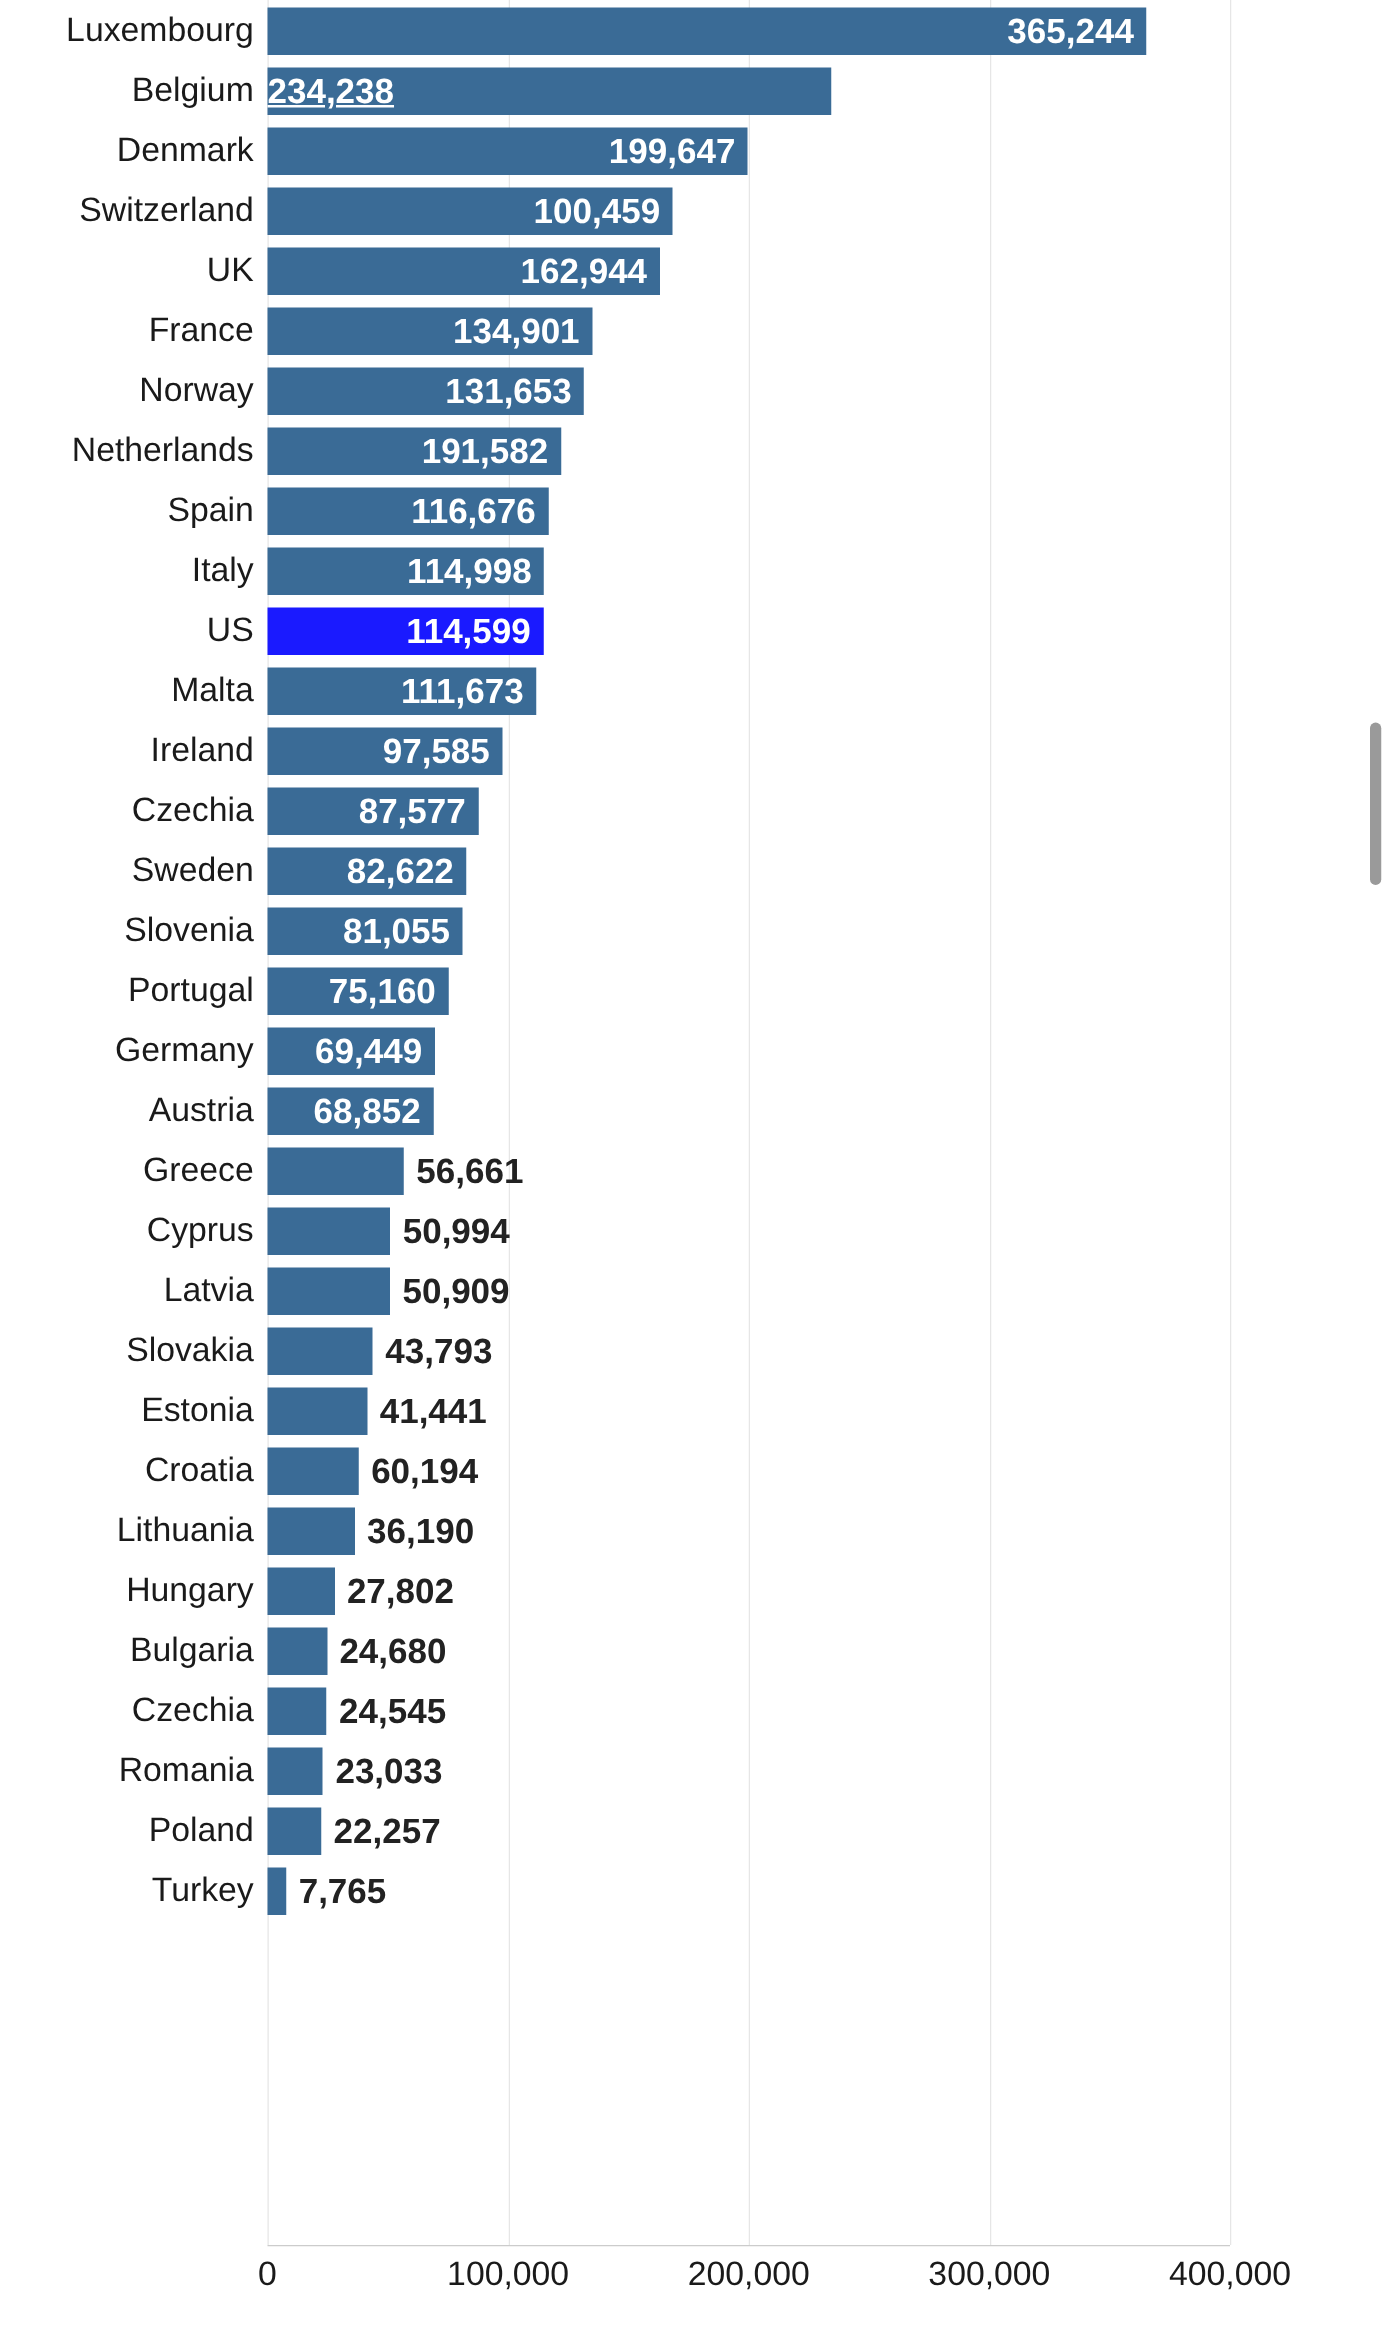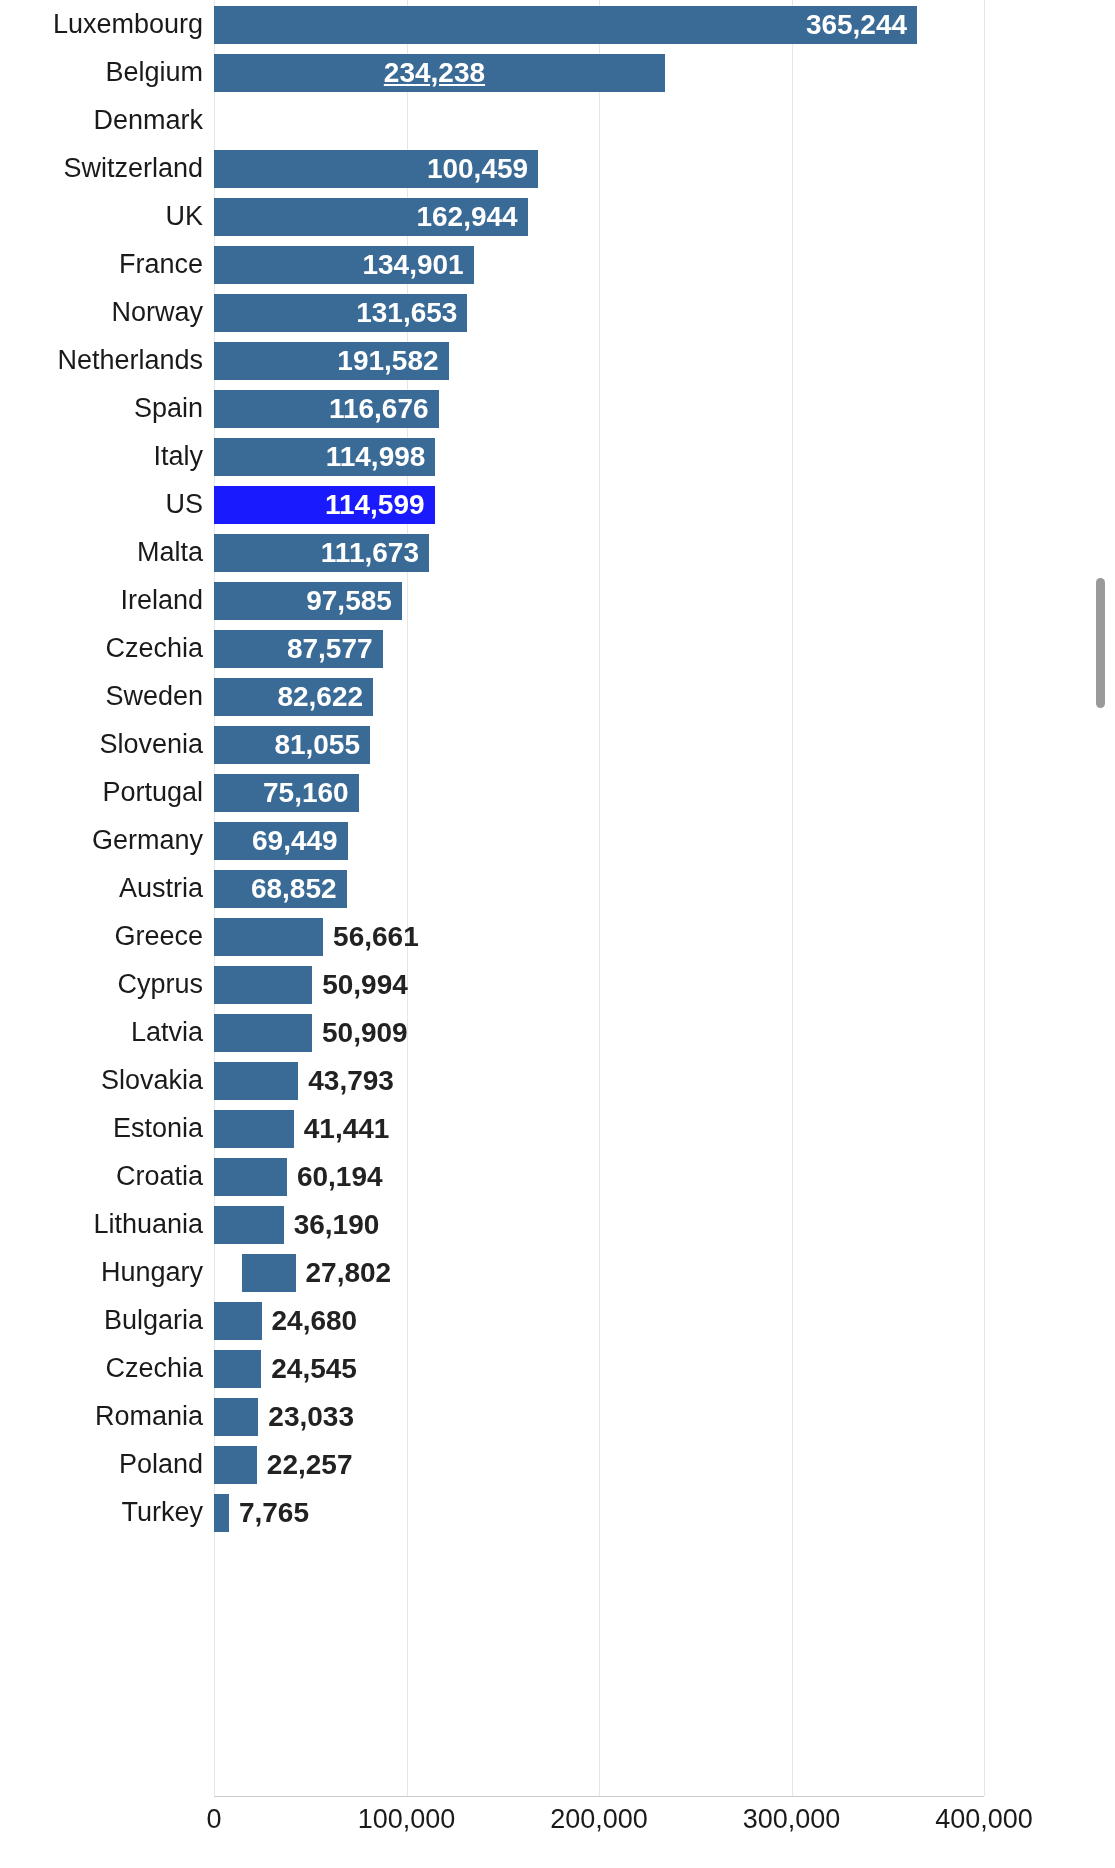--- a/index.html
+++ b/index.html
@@ -154,21 +154,25 @@
         <div class="gridline" style="left: 577.5px;"></div>
         <div class="gridline" style="left: 770px;"></div>
       </div>
     <div class="rows" id="rows">
         <div class="row" style="top: 0px;">
           <div class="bar" style="width: 703.095px;"></div>
           <div class="bar-value inside" style="left: 0px; width: 693.095px; text-align: right;">365,244</div>
         </div>
         <div class="row" style="top: 48px;">
           <div class="bar" style="width: 450.908px;"></div>
-          <div class="bar-value inside" style="left: 0px; width: 440.908px; text-align: center; text-decoration: underline;">234,238</div>
+          <div class="bar-value inside" style="left: 0px; width: 440.908px; text-align: left; text-decoration: underline;">234,238</div>
+        </div>
+        <div class="row" style="top: 96px;">
+          <div class="bar" style="width: 384.32px;"></div>
+          <div class="bar-value inside" style="left: 0px; width: 374.32px; text-align: right;">199,647</div>
         </div>
         <div class="row" style="top: 144px;">
           <div class="bar" style="width: 324.12px;"></div>
           <div class="bar-value inside" style="left: 0px; width: 314.12px; text-align: right;">100,459</div>
         </div>
         <div class="row" style="top: 192px;">
           <div class="bar" style="width: 313.667px;"></div>
           <div class="bar-value inside" style="left: 0px; width: 303.667px; text-align: right;">162,944</div>
         </div>
         <div class="row" style="top: 240px;">
@@ -248,21 +252,21 @@
           <div class="bar-value outside" style="left: 89.7739px; text-align: center;">41,441</div>
         </div>
         <div class="row" style="top: 1152px;">
           <div class="bar" style="width: 72.9286px;"></div>
           <div class="bar-value outside" style="left: 82.9286px; text-align: left;">60,194</div>
         </div>
         <div class="row" style="top: 1200px;">
           <div class="bar" style="width: 69.6658px;"></div>
           <div class="bar-value outside" style="left: 79.6658px; text-align: left;">36,190</div>
         </div>
-        <div class="row" style="top: 1248px; margin-left: 28px;">
+        <div class="row" style="top: 1248px;">
           <div class="bar" style="width: 53.5189px;"></div>
           <div class="bar-value outside" style="left: 63.5189px; text-align: left;">27,802</div>
         </div>
         <div class="row" style="top: 1296px;">
           <div class="bar" style="width: 47.509px;"></div>
           <div class="bar-value outside" style="left: 57.509px; text-align: left;">24,680</div>
         </div>
         <div class="row" style="top: 1344px;">
           <div class="bar" style="width: 47.2491px;"></div>
           <div class="bar-value outside" style="left: 57.2491px; text-align: left;">24,545</div>

